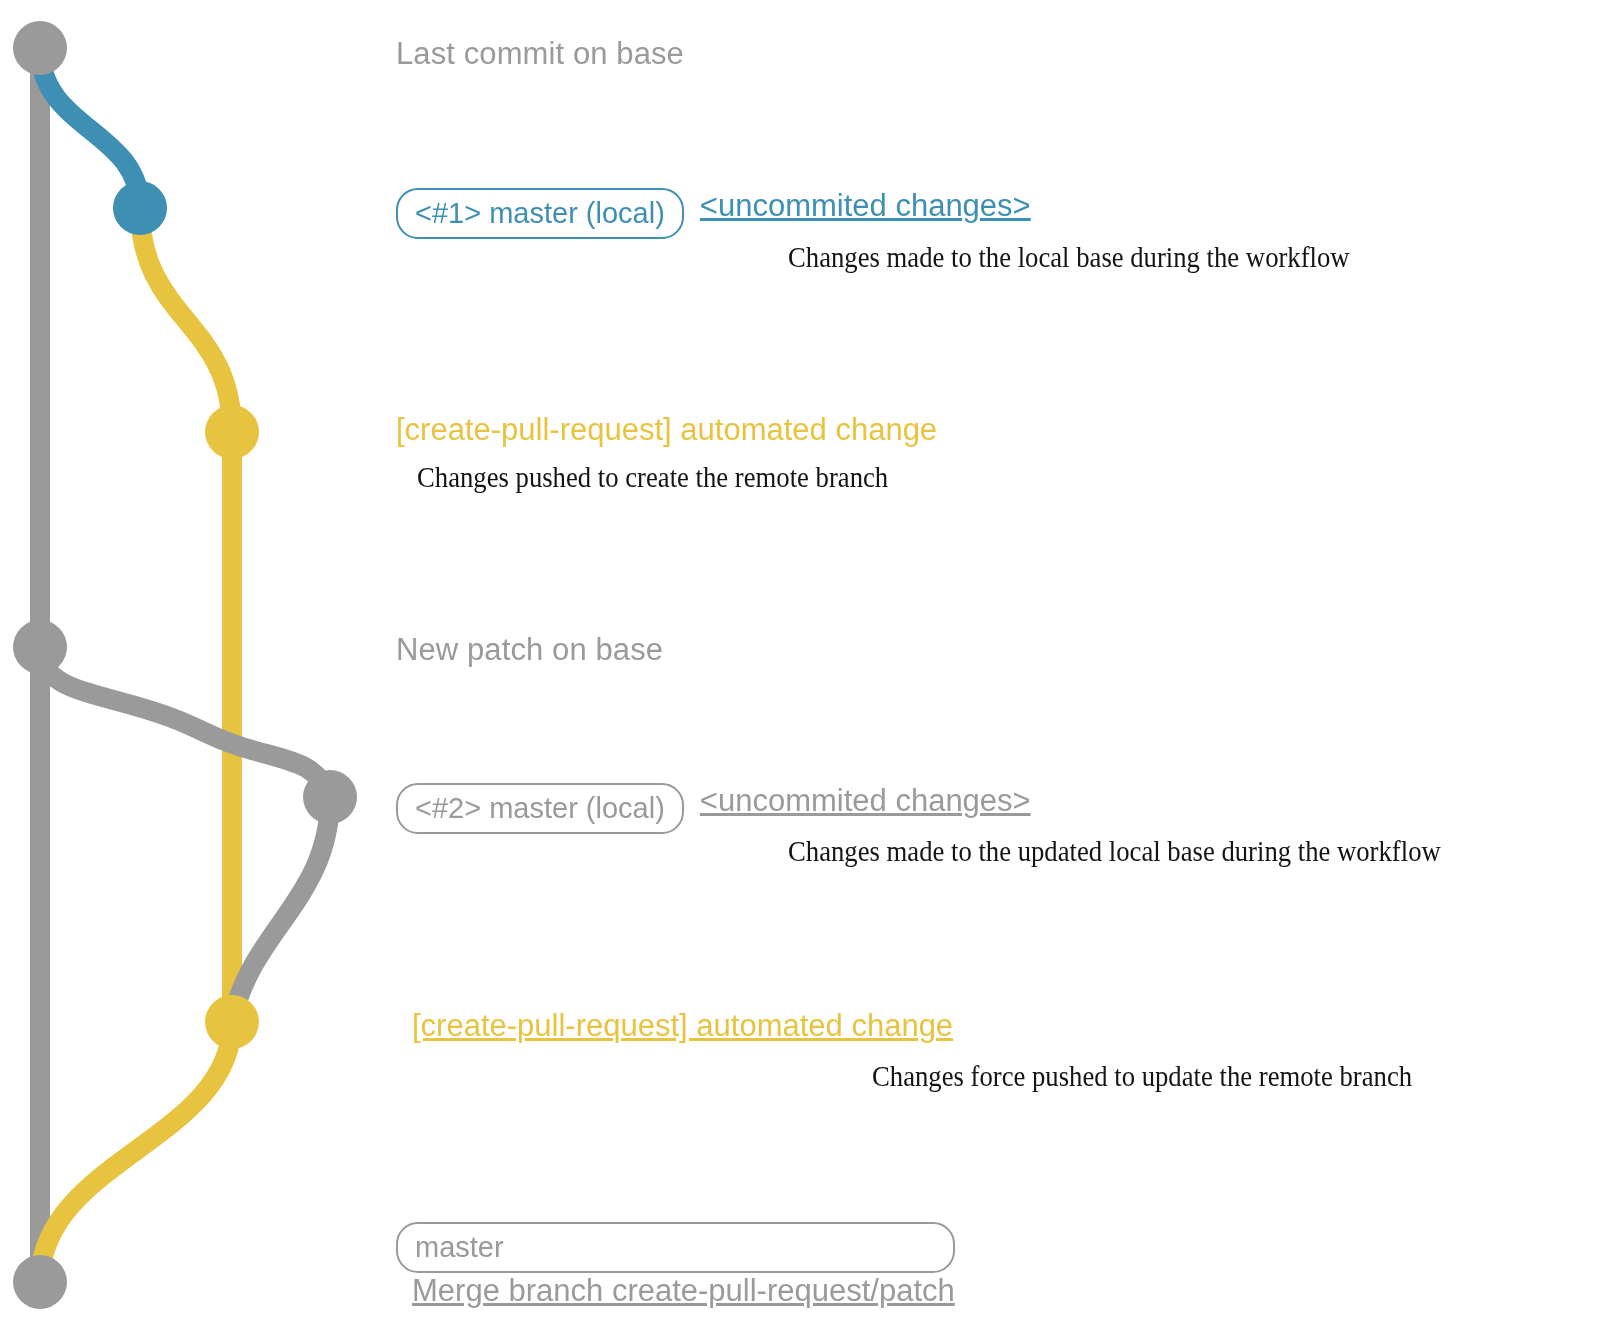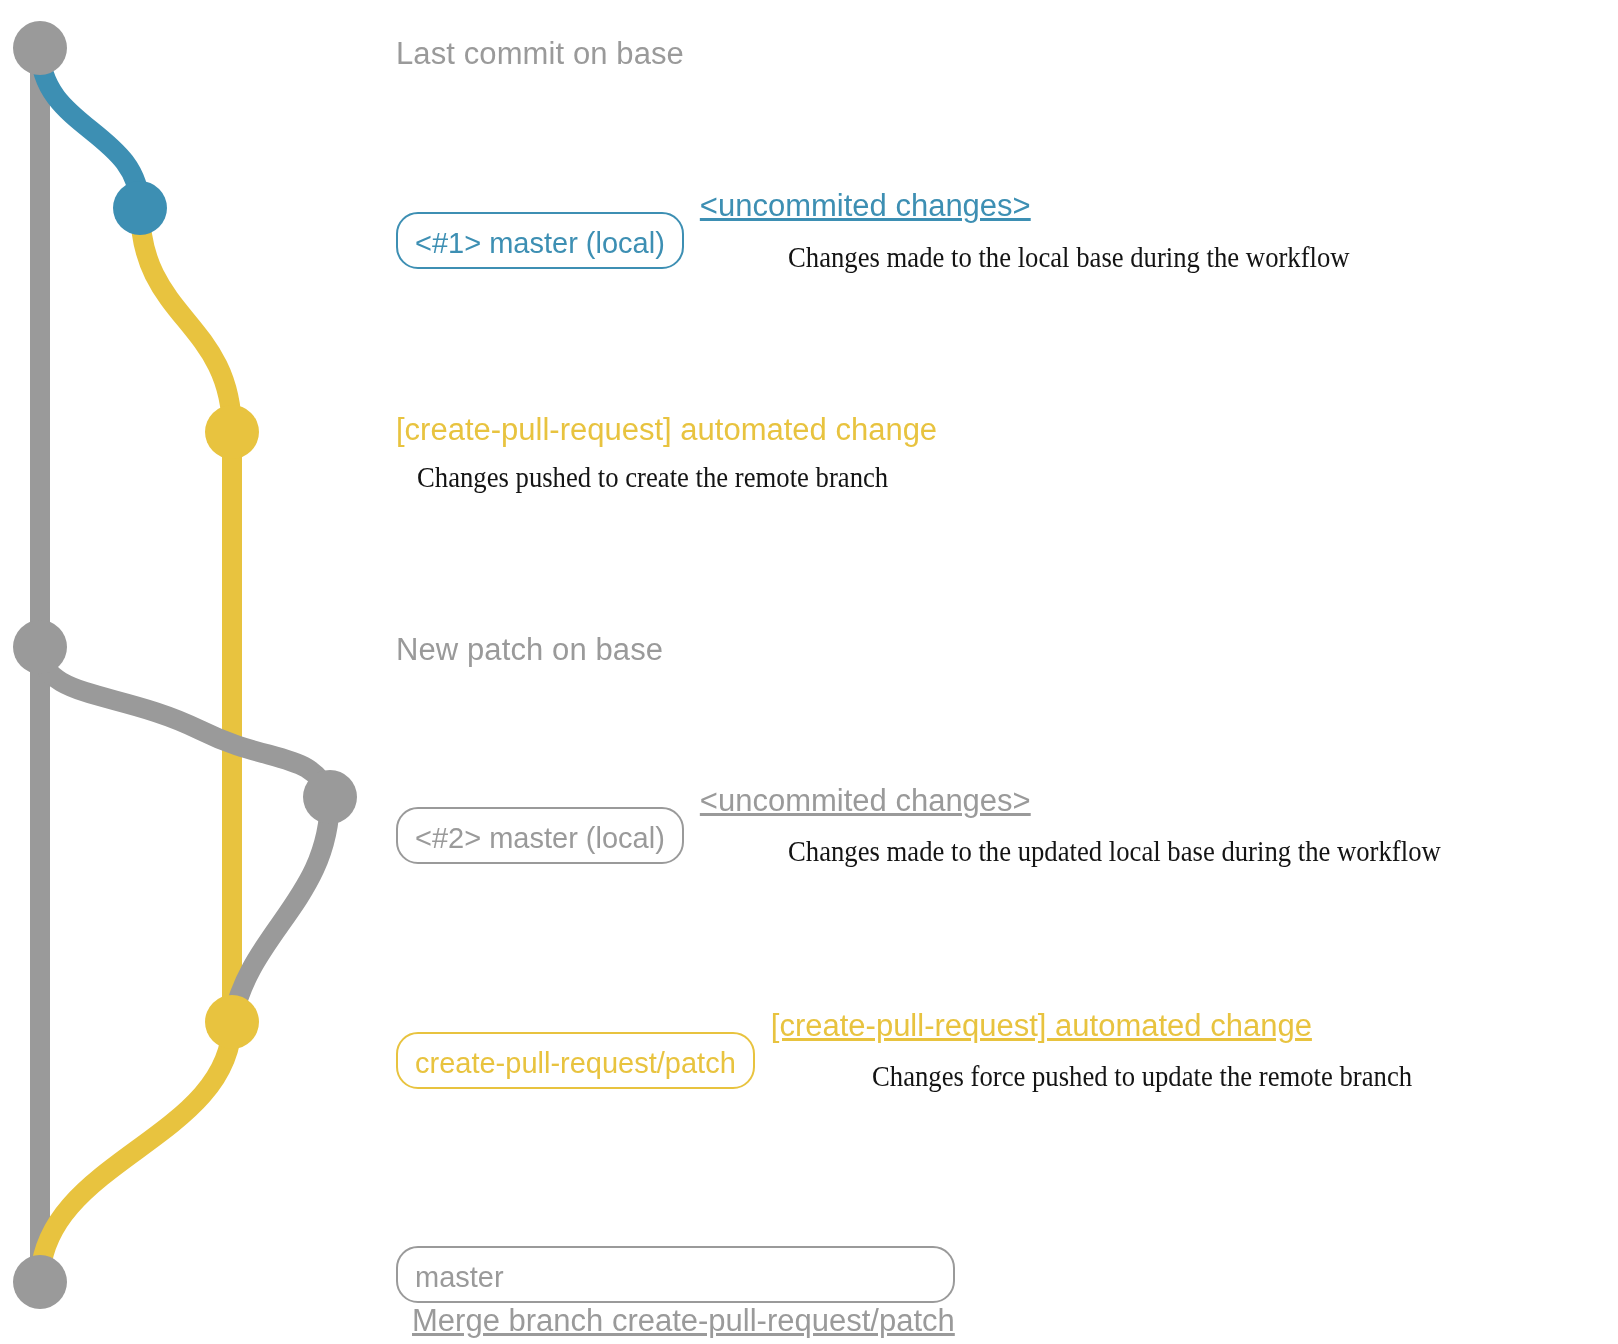--- a/index.html
+++ b/index.html
@@ -36,27 +36,26 @@
     color: #9a9a9a;
     letter-spacing: 0.1px;
     font-family: "Liberation Sans", sans-serif;
   }
 
   
   .badge {
     display: inline-block;
     border: 2px solid #9a9a9a;
     border-radius: 22px;
-    padding: 15px 17px 9px 17px;
+    padding: 9px 17px 9px 17px;
     font-size: 29px;
     line-height: 1;
     color: #9a9a9a;
     background: transparent;
     font-family: "Liberation Sans", sans-serif;
-    margin-top: 24px;
   }
   .badge.blue   { border-color: #3d8fb3; color: #3d8fb3; }
   .badge.yellow { border-color: #e8c33f; color: #e8c33f; }
   .badge.gray   { border-color: #9a9a9a; color: #9a9a9a; }
 
   
   .commit-msg {
     font-size: 31px;
     margin-left: 16px;
     font-family: "Liberation Sans", sans-serif;
@@ -132,21 +131,20 @@
   <span class="section-heading">New patch on base</span>
 </div>
 
 <div class="row" style="left:396px; top:783px;">
   <span class="badge gray">&lt;#2&gt; master (local)</span>
   <span class="commit-msg gray">&lt;uncommited changes&gt;</span>
 </div>
 <div class="annotation" style="left:788px; top:835px;">Changes made to the updated local base during the workflow</div>
 
 <div class="row" style="left:396px; top:1008px;">
-  <span class="badge yellow">create-pull-request/patch</span>
   <span class="commit-msg yellow">[create-pull-request] automated change</span>
 </div>
 <div class="annotation" style="left:872px; top:1060px;">Changes force pushed to update the remote branch</div>
 
 <div class="row" style="left:396px; top:1222px;flex-direction:column;">
   <span class="badge gray">master</span>
   <span class="commit-msg gray">Merge branch create-pull-request/patch</span>
 </div>
 
 </body></html>

